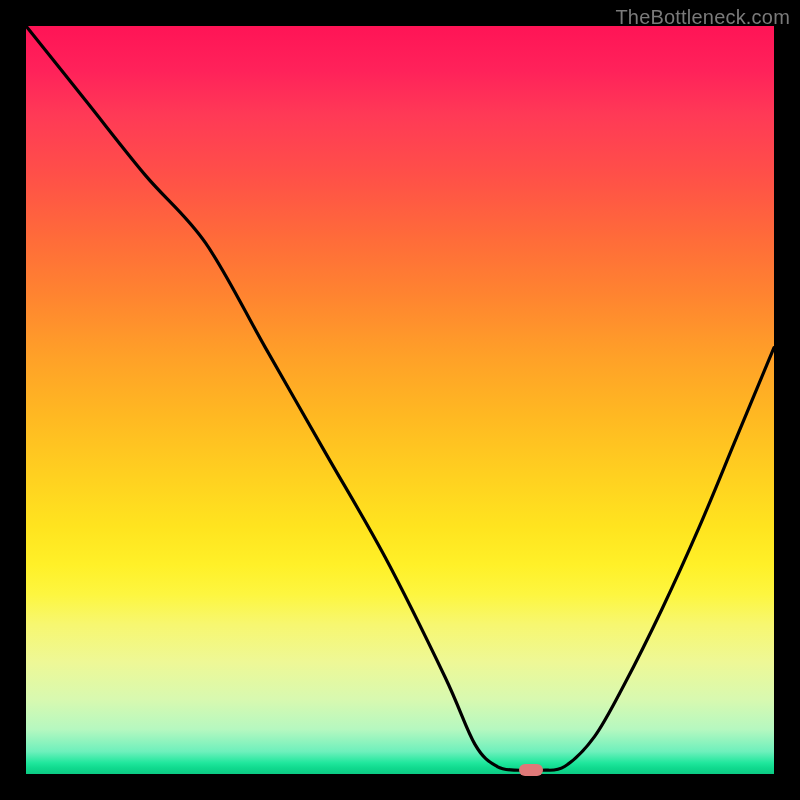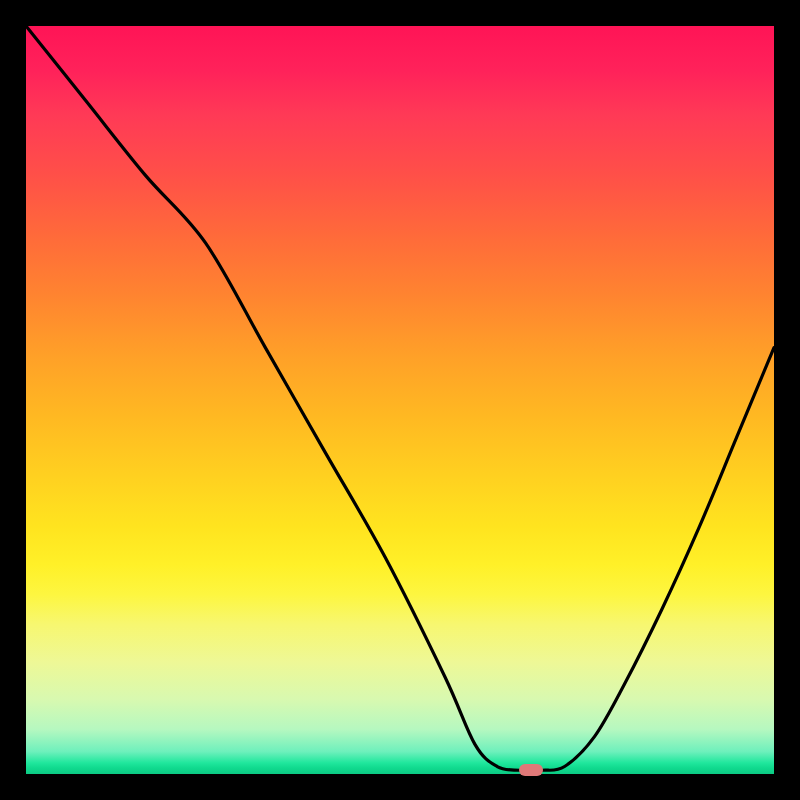--- a/index.html
+++ b/index.html
@@ -73,13 +73,14 @@
 </head>
 <body>
 
 <div class="chart-container">
   <div class="plot-area">
     <svg class="curve-svg" viewBox="0 0 748 748" preserveAspectRatio="none">
       <path id="curve-path" d="M 0.00 0.00 C 9.97 12.47, 39.89 49.87, 59.84 74.80 C 79.79 99.73, 99.73 125.91, 119.68 149.60 C 139.63 173.29, 159.57 188.25, 179.52 216.92 C 199.47 245.59, 219.41 286.73, 239.36 321.64 C 259.31 356.55, 279.25 391.45, 299.20 426.36 C 319.15 461.27, 339.09 493.68, 359.04 531.08 C 378.99 568.48, 403.92 619.59, 418.88 650.76 C 433.84 681.93, 440.07 703.12, 448.80 718.08 C 457.53 733.04, 463.76 736.16, 471.24 740.52 C 478.72 744.88, 486.20 743.64, 493.68 744.26 C 501.16 744.88, 508.64 744.88, 516.12 744.26 C 523.60 743.64, 529.83 746.13, 538.56 740.52 C 547.29 734.91, 558.51 724.31, 568.48 710.60 C 578.45 696.89, 587.18 679.43, 598.40 658.24 C 609.62 637.05, 623.33 609.62, 635.80 583.44 C 648.27 557.26, 660.73 529.83, 673.20 501.16 C 685.67 472.49, 698.13 441.32, 710.60 411.40 C 723.07 381.48, 741.77 336.60, 748.00 321.64" fill="none" stroke="#000000" stroke-width="3.2" stroke-linecap="round"></path>
     </svg>
     <div class="marker" id="marker-dot" style="left: 504.9px; top: 744.26px; background: rgb(224, 120, 120);"></div>
   </div>
+  <div class="watermark">TheBottleneck.com</div>
 </div>
 
 </body></html>

